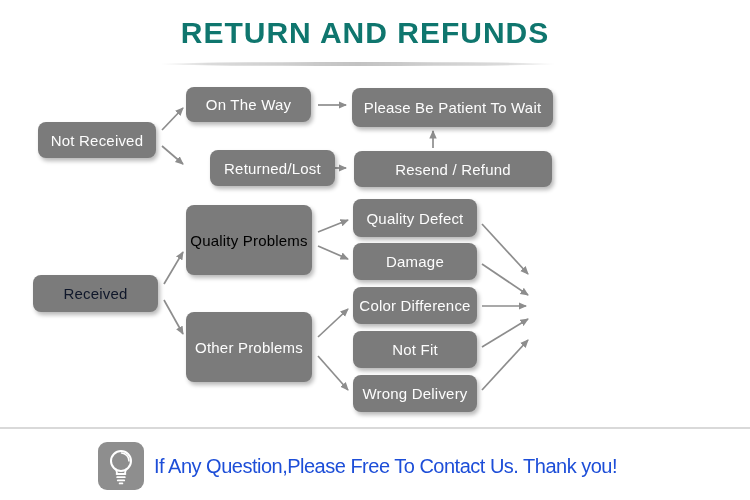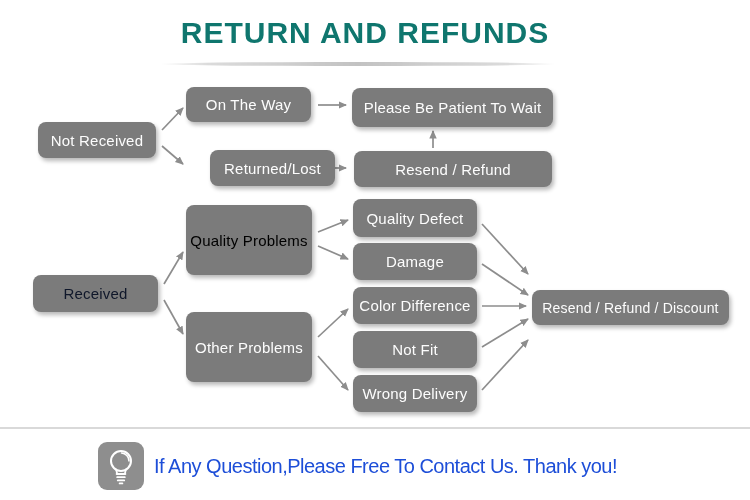--- a/index.html
+++ b/index.html
@@ -101,23 +101,20 @@
       </div>
       <div class="node" style="left: 353px; top: 287px; width: 124px; height: 37px; color: rgb(253, 253, 253);">
         <span>Color Difference</span>
       </div>
       <div class="node" style="left: 353px; top: 331px; width: 124px; height: 37px; color: rgb(253, 253, 253);">
         <span>Not Fit</span>
       </div>
       <div class="node" style="left: 353px; top: 375px; width: 124px; height: 37px; color: rgb(253, 253, 253);">
         <span>Wrong Delivery</span>
       </div>
-      <div class="node" style="left: 532px; top: 290px; width: 197px; height: 35px; color: rgb(253, 253, 253); font-size: 14px;">
-        <span>Resend / Refund / Discount</span>
-      </div>
     </div>
 
   <div class="footer-divider" style="background: rgb(217, 217, 217);"></div>
 
   <div class="footer">
     <svg class="bulb" viewBox="0 0 46 48">
       <rect x="0" y="0" width="46" height="48" rx="9" fill="#8e8e8e"></rect>
       <circle cx="23" cy="19" r="10" fill="none" stroke="#ffffff" stroke-width="2"></circle>
       <path d="M23.5,11 A 8,8 0 0 1 31,19" fill="none" stroke="#ffffff" stroke-width="1.6" stroke-linecap="round"></path>
       <path d="M18.2,27.6 L19,31.2 M27.8,27.6 L27,31.2" stroke="#ffffff" stroke-width="1.8" stroke-linecap="round"></path>

